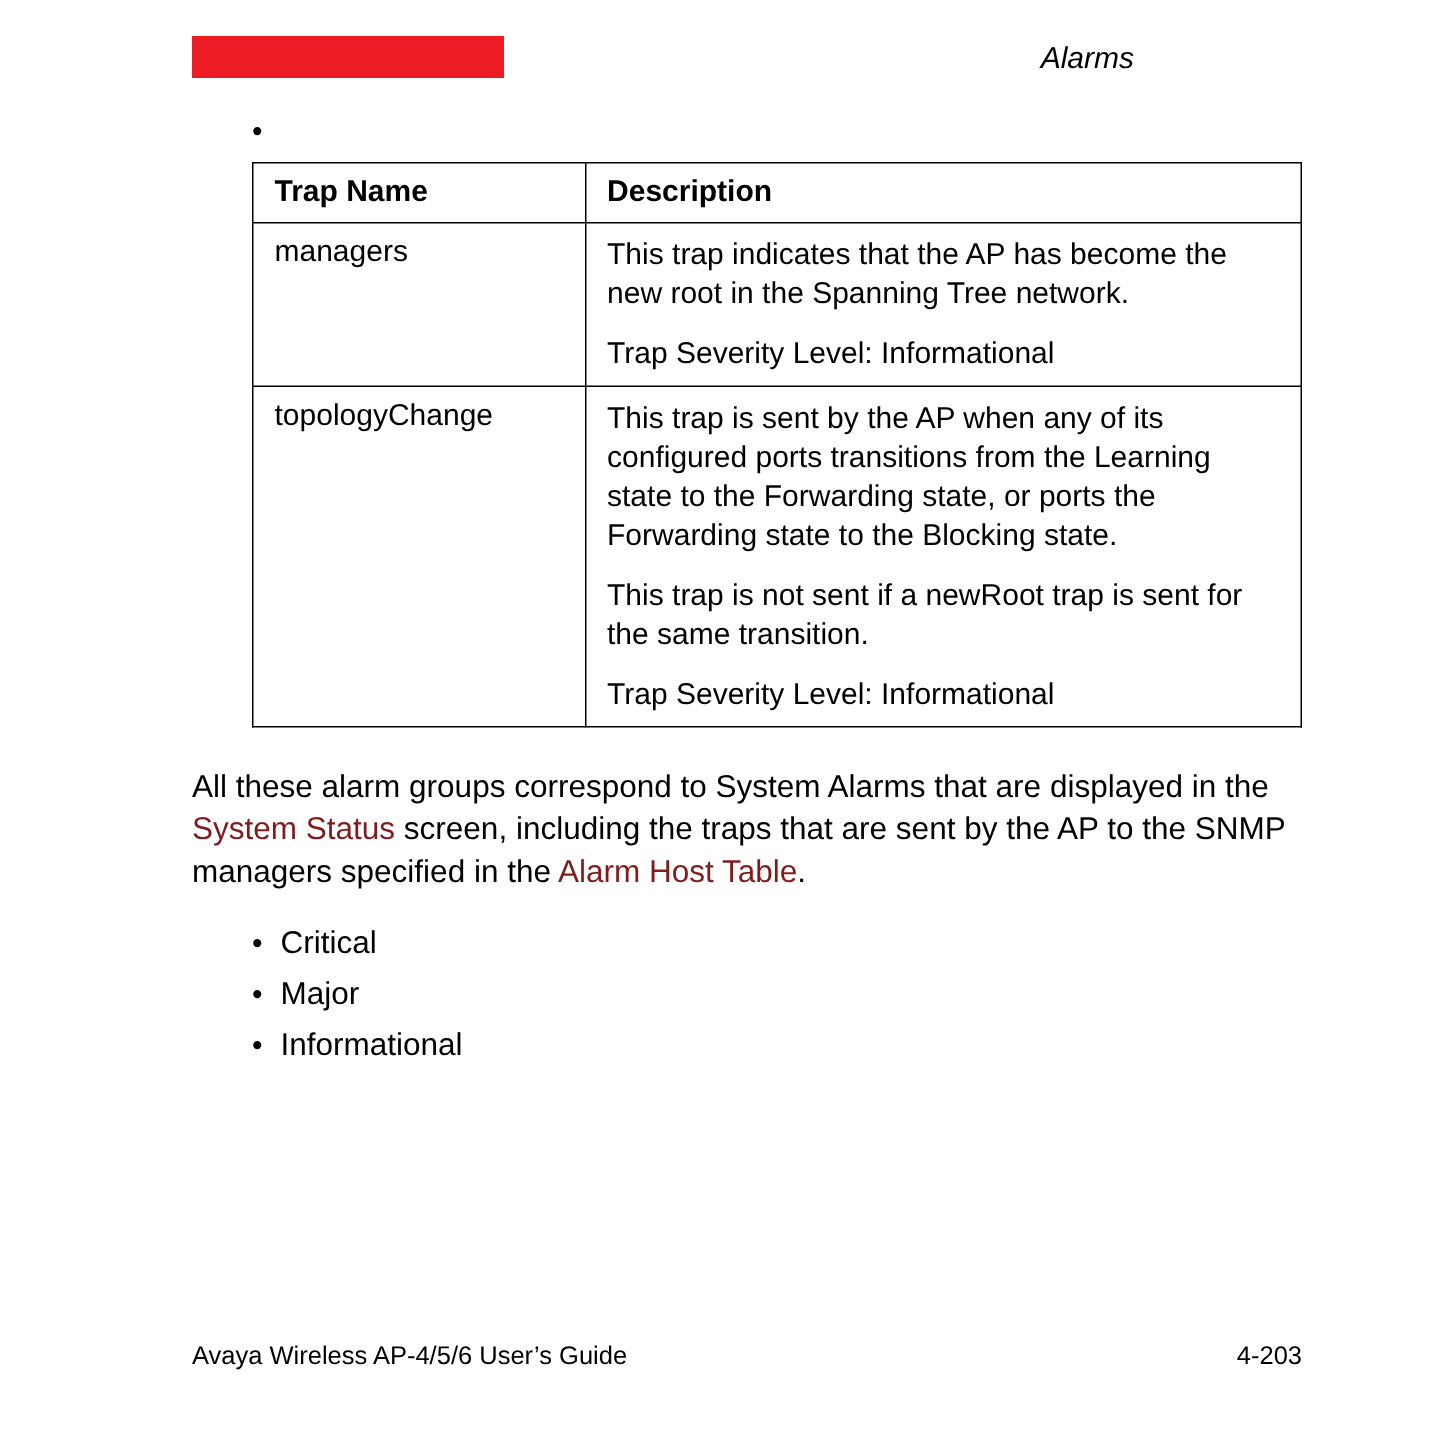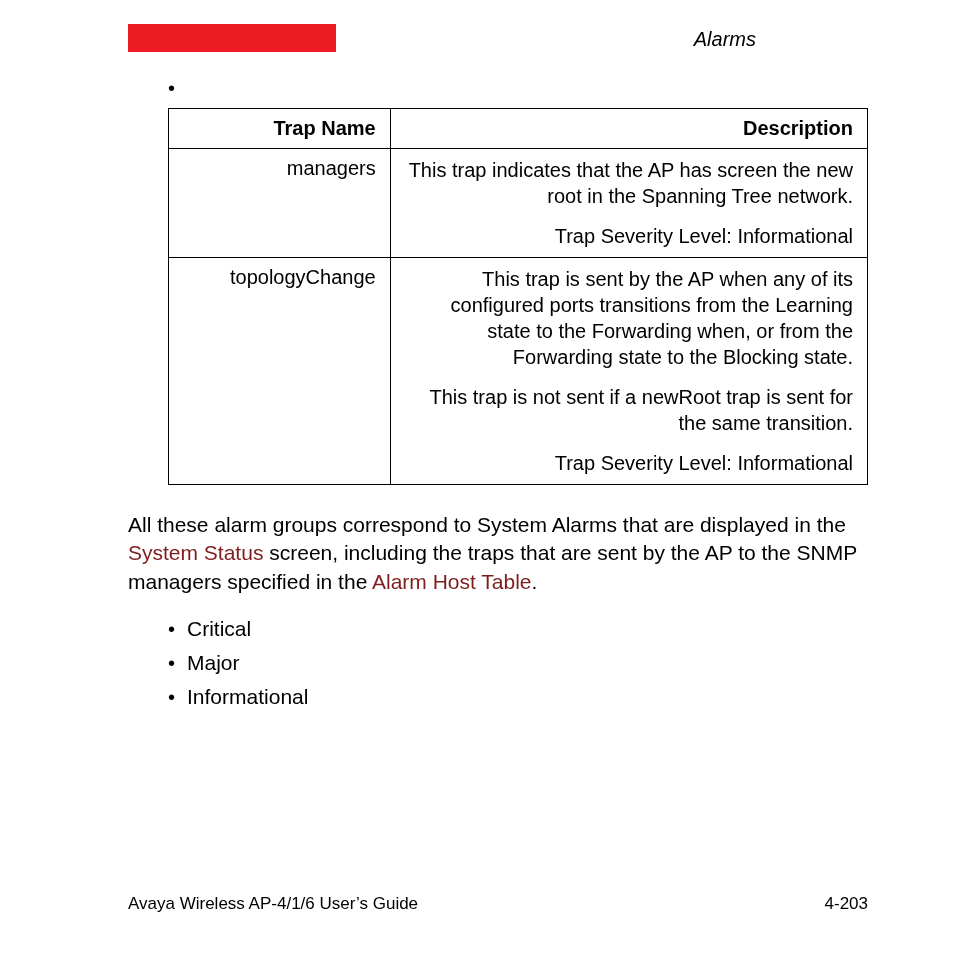--- a/index.html
+++ b/index.html
@@ -57,21 +57,21 @@
     border-collapse: collapse;
     margin-left: 40px;
     width: 700px;
     margin-top: 6px;
     font-size: 20px;
   }
   table.traps th, table.traps td {
     border: 1.5px solid #000;
     padding: 8px 14px;
     vertical-align: top;
-    text-align: right;
+    text-align: left;
   }
   table.traps th {
     font-weight: bold;
   }
   .col-name { width: 200px; }
   .col-desc { width: 500px; }
   .desc-para { margin: 0 0 14px 0; line-height: 1.3; }
   .desc-para.last { margin-bottom: 0; }
   .body-para {
     font-size: 21px;
@@ -127,28 +127,28 @@
       <thead>
         <tr>
           <th class="col-name">Trap Name</th>
           <th class="col-desc">Description</th>
         </tr>
       </thead>
       <tbody>
         <tr>
           <td>managers</td>
           <td>
-            <p class="desc-para">This trap indicates that the AP has screen the new root in the Spanning Tree network.</p>
+            <p class="desc-para">This trap indicates that the AP has become the new root in the Spanning Tree network.</p>
             <p class="desc-para last">Trap Severity Level: Informational</p>
           </td>
         </tr>
         <tr>
           <td>topologyChange</td>
           <td>
-            <p class="desc-para">This trap is sent by the AP when any of its configured ports transitions from the Learning state to the Forwarding when, or from the Forwarding state to the Blocking state.</p>
+            <p class="desc-para">This trap is sent by the AP when any of its configured ports transitions from the Learning state to the Forwarding state, or ports the Forwarding state to the Blocking state.</p>
             <p class="desc-para">This trap is not sent if a newRoot trap is sent for the same transition.</p>
             <p class="desc-para last">Trap Severity Level: Informational</p>
           </td>
         </tr>
       </tbody>
     </table>
 
     <p class="body-para">
       <span>All these alarm groups correspond to System Alarms that are displayed in the </span><span class="link">System Status</span><span> screen, including the traps that are sent by the AP to the SNMP managers specified in the </span><span class="link">Alarm Host Table</span><span>.</span>
     </p>
@@ -165,17 +165,17 @@
       </div>
       <div class="sev-item">
         <span class="bullet-dot">•</span>
         <span>Informational</span>
       </div>
     </div>
 
   </div>
 
   <div class="footer">
-    <span>Avaya Wireless AP-4/1/6 User’s Guide</span>
+    <span>Avaya Wireless AP-4/5/6 User’s Guide</span>
     <span>4-203</span>
   </div>
 
 </div>
 
 </body></html>

